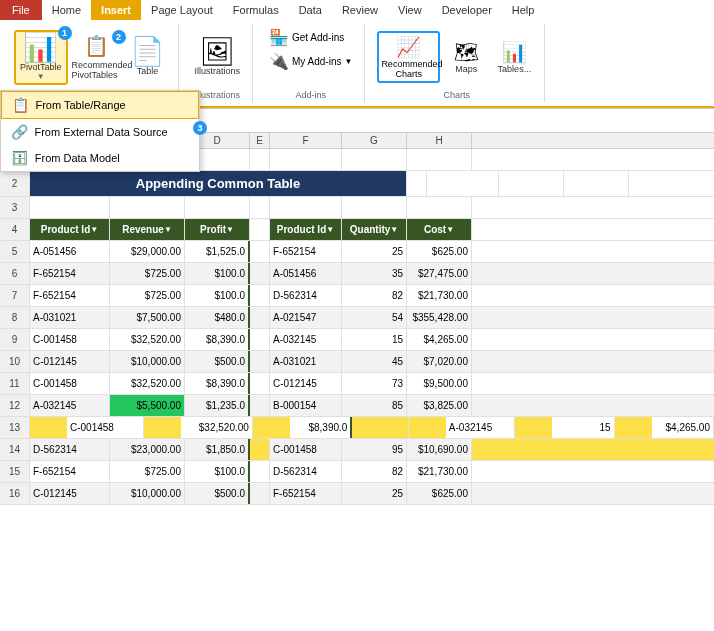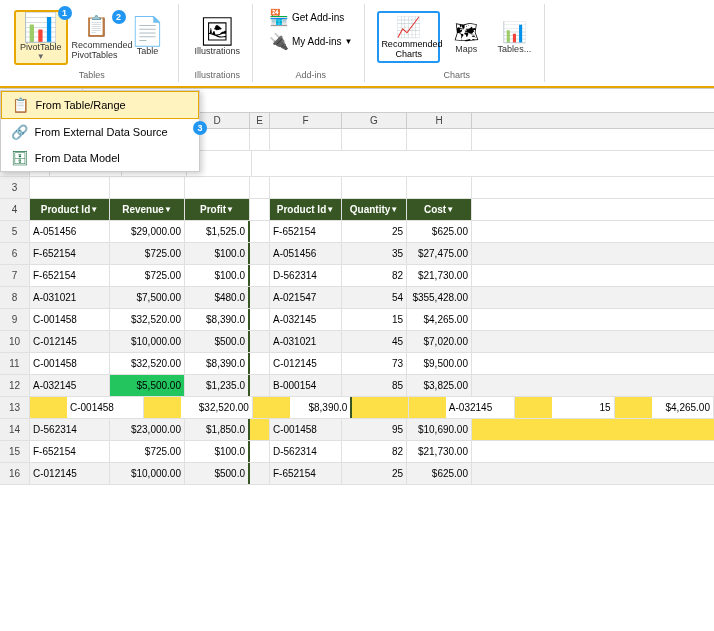--- a/index.html
+++ b/index.html
@@ -61,20 +61,32 @@
     
     .step3 { position: absolute; right: -8px; top: 2px; background: #2196F3; color: #fff; border-radius: 50%; width: 14px; height: 14px; font-size: 9px; display: flex; align-items: center; justify-content: center; font-weight: bold; z-index: 10; }
 
     
     .rec-charts-btn { border: 2px solid #2196F3; border-radius: 3px; padding: 2px; }
   </style>
 </head>
 <body>
 
 <div class="ribbon">
+  <div class="ribbon-tabs">
+    <div class="ribbon-tab file">File</div>
+    <div class="ribbon-tab">Home</div>
+    <div class="ribbon-tab active">Insert</div>
+    <div class="ribbon-tab">Page Layout</div>
+    <div class="ribbon-tab">Formulas</div>
+    <div class="ribbon-tab">Data</div>
+    <div class="ribbon-tab">Review</div>
+    <div class="ribbon-tab">View</div>
+    <div class="ribbon-tab">Developer</div>
+    <div class="ribbon-tab">Help</div>
+  </div>
 
   <div class="ribbon-content">
 
     <div class="ribbon-group" style="position:relative;">
       <div class="ribbon-group-content">
 
         <div class="ribbon-btn-large pivot-btn dropdown-container" style="position:relative;">
           <div class="badge">1</div>
           <div class="icon">📊</div>
           <div class="label">PivotTable</div>
@@ -182,20 +194,21 @@
     <div class="cell" style="width:75px;"></div>
     <div class="cell" style="width:65px;"></div>
     <div class="cell" style="width:20px;"></div>
     <div class="cell" style="width:72px;"></div>
     <div class="cell" style="width:65px;"></div>
     <div class="cell" style="width:65px;"></div>
   </div>
 
   <div class="sheet-row" style="height:26px;">
     <div class="row-num cell">2</div>
+    <div class="cell title-row" style="width:377px; font-size:13px; font-weight:bold; justify-content:center;">Appending Common Table</div>
     <div class="cell" style="width:20px;"></div>
     <div class="cell" style="width:72px;"></div>
     <div class="cell" style="width:65px;"></div>
     <div class="cell" style="width:65px;"></div>
   </div>
 
   <div class="sheet-row">
     <div class="row-num cell">3</div>
     <div class="cell" style="width:80px;"></div>
     <div class="cell" style="width:75px;"></div>

